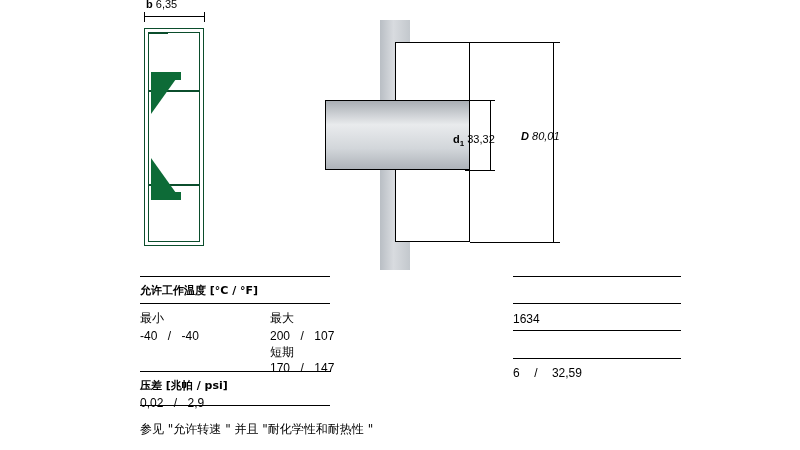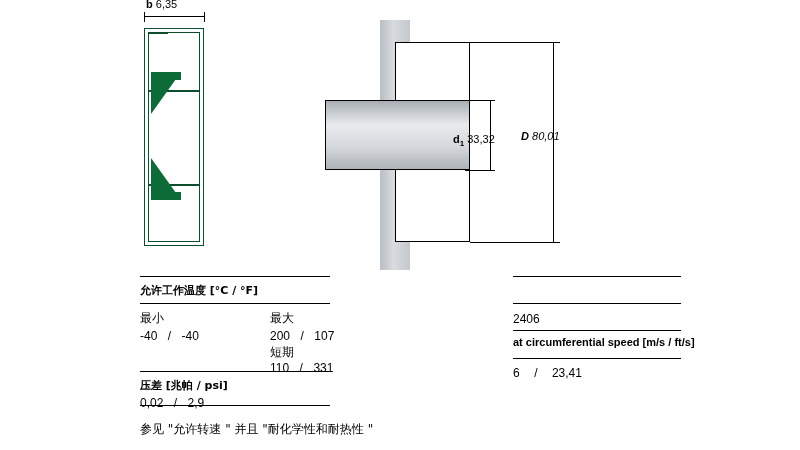--- a/index.html
+++ b/index.html
@@ -298,44 +298,41 @@
     <span class="val">200</span>
     <span class="val" style="margin:0 6px;">/</span>
     <span class="val">107</span>
   </div>
 
   <div class="blk" style="left:270px; top:342px;">
     <span class="val cn">短期</span>
   </div>
 
   <div class="blk" style="left:270px; top:358px;">
-    <span class="val">110</span>
+    <span class="val">170</span>
     <span class="val" style="margin:0 6px;">/</span>
-    <span class="val">331</span>
+    <span class="val">147</span>
   </div>
 
   <div class="blk" style="left:140px; top:378px;">
     <div class="hdr cn">压差 [兆帕 / psi]</div>
   </div>
   <div class="blk" style="left:140px; top:393px;">
     <span class="val">0,02</span>
     <span class="val" style="margin:0 6px;">/</span>
     <span class="val">2,9</span>
   </div>
 
   <div class="blk" style="left:140px; top:419px;">
     <span class="val cn">参见 "允许转速 " 并且 "耐化学性和耐热性 "</span>
   </div>
 
   <div class="blk" style="left:513px; top:309px;">
-    <span class="val">2406</span>
-  </div>
-
-  <div class="blk" style="left:513px; top:336px;">
-    <div class="hdr">at circumferential speed [m/s / ft/s]</div>
-  </div>
+    <span class="val">1634</span>
+  </div>
+
   <div class="blk" style="left:513px; top:363px;">
     <span class="val">6</span>
     <span class="val" style="margin:0 10px;">/</span>
-    <span class="val">23,41</span>
+    <span class="val">32,59</span>
   </div>
 
 </div>
 
 </body></html>

